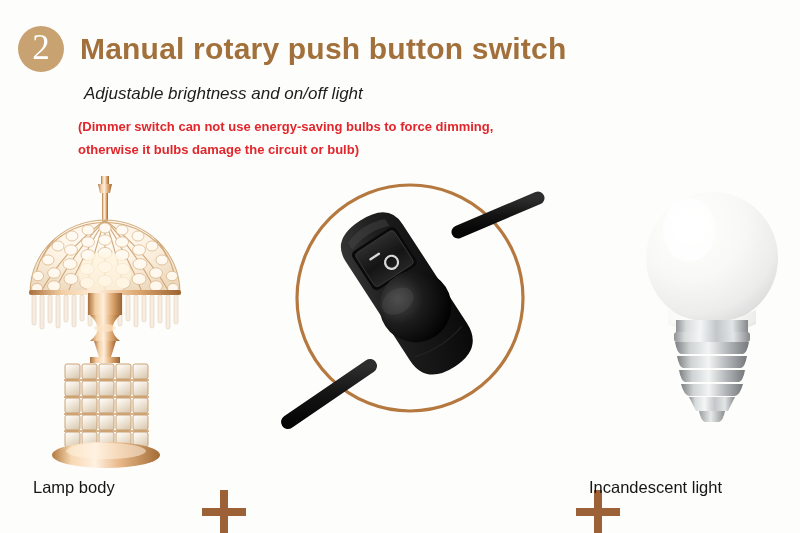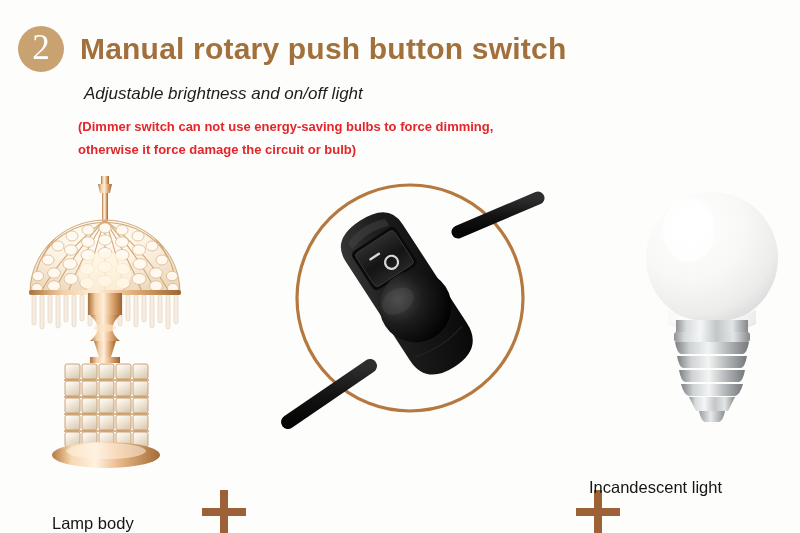--- a/index.html
+++ b/index.html
@@ -114,21 +114,21 @@
   }
 
   
   .caption {
     position: absolute;
     top: 478px;
     color: #161616;
     font-size: 16.5px;
     white-space: nowrap;
   }
-  #caption-lamp   { left: 52px; margin-top: 36px; }
+  #caption-lamp   { left: 33px; }
   #caption-dimmer { left: 312px; }
   #caption-bulb   { left: 589px; }
 
   svg { display: block; }
 </style>
 </head>
 <body>
 
 <div id="page">
 
@@ -136,21 +136,21 @@
 
     <div id="title-row">
       <div id="step-badge">2</div>
       <div id="page-title">Manual rotary push button switch</div>
     </div>
 
     <div id="subtitle">Adjustable brightness and on/off light</div>
 
     <div class="warning-line" id="warning-line-1">(Dimmer switch can not use energy-saving bulbs to force dimming,</div>
 
-    <div class="warning-line" id="warning-line-2">otherwise it force damage the circuit or bulb)</div>
+    <div class="warning-line" id="warning-line-2">otherwise it bulbs damage the circuit or bulb)</div>
   </div>
 
   <div id="product-row">
 
     <div class="product-cell" id="cell-lamp">
       <svg width="190" height="310" viewBox="0 0 190 310">
         <defs>
           <radialGradient id="shadeGrad" cx="45%" cy="28%" r="75%">
             <stop offset="0%" stop-color="#fffdf8"></stop>
             <stop offset="45%" stop-color="#fdf3e4"></stop>

